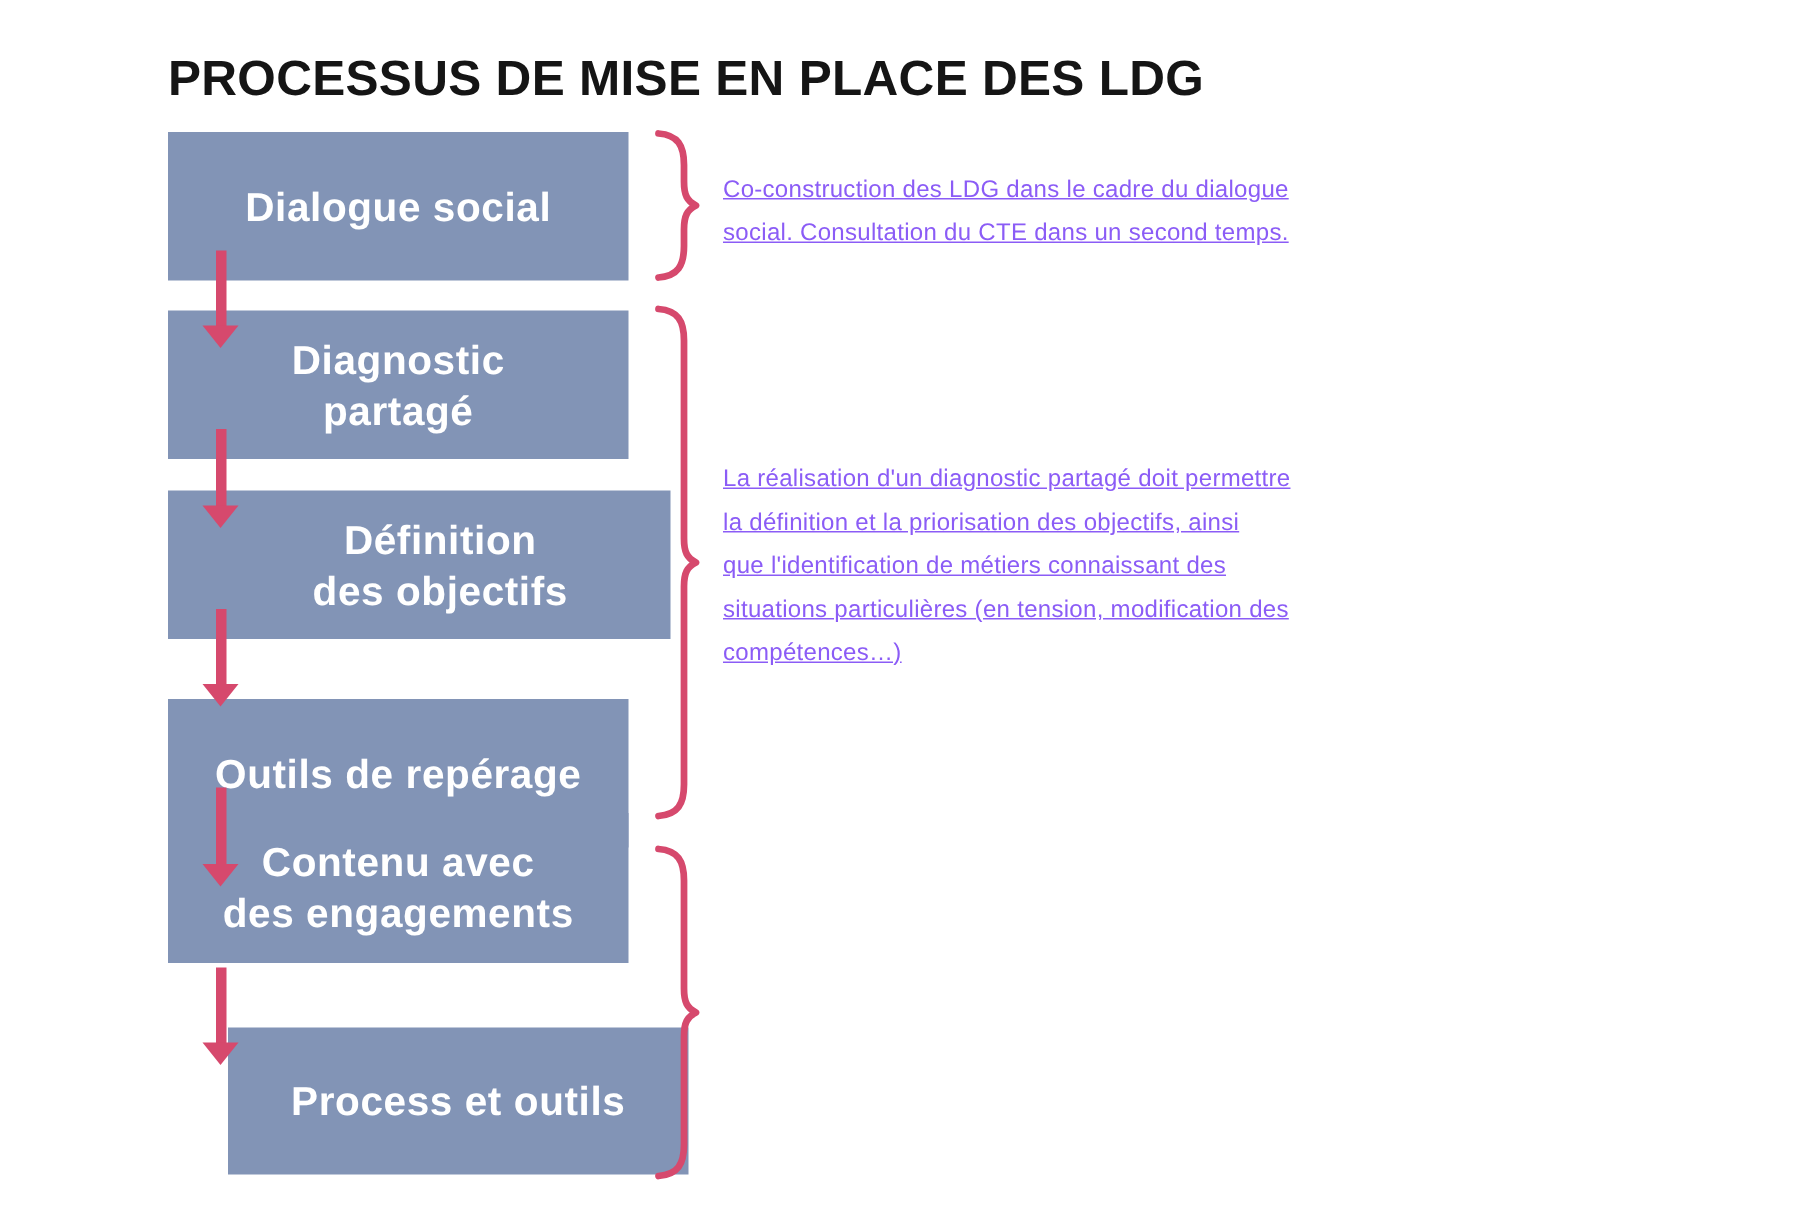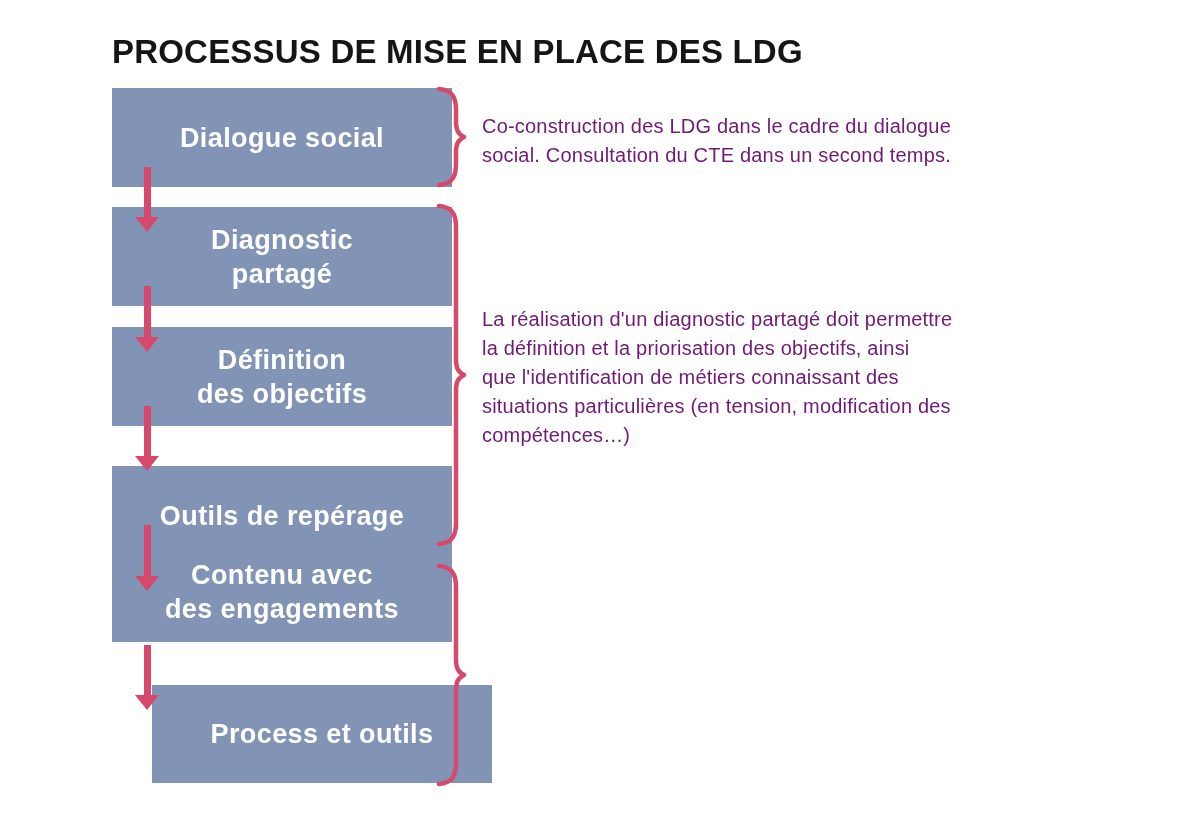--- a/index.html
+++ b/index.html
@@ -25,39 +25,39 @@
     font-size: 33px;
     line-height: 28px;
     font-weight: 700;
     letter-spacing: 0.2px;
     color: #151515;
   }
   
   .flow-box {
     position: absolute;
     left: 112px;
-    width: 340px;
+    width: 307px;
     height: 99px;
     background: #8294b6;
     display: flex;
     align-items: center;
     justify-content: center;
     text-align: center;
   }
   .flow-box .label {
     color: #ffffff;
     font-weight: 700;
     font-size: 27px;
     line-height: 34px;
     letter-spacing: 0.4px;
     white-space: pre-line;
   }
   .b1 { top: 88px;  }
   .b2 { top: 207px; text-align: center; }
-  .b3 { top: 327px; }
+  .b3 { top: 327px; padding-left: 28px; }
   .b4 { top: 466px; }
   .b5 { top: 542px; height: 100px; }
   .b6 { top: 685px; height: 98px; margin-left: 40px;  }
   
   .flow-arrow {
     position: absolute;
     left: 135px;
     width: 25px;
   }
   .flow-arrow .shaft {
@@ -99,25 +99,26 @@
     stroke-width: 4.5;
     stroke-linecap: round;
     stroke-linejoin: round;
   }
   
   .note {
     position: absolute;
     left: 482px;
     width: 600px;
     margin: 0;
-    color: #701a75;
-    font-size: 20px;
+    color: #8b5cf6;
+    font-size: 16px;
     line-height: 29px;
     letter-spacing: 0.2px;
     white-space: pre-line;
+    text-decoration: underline;
   }
   .n1 { top: 112px; }
   .n2 { top: 305px; }
   .n3 { top: 630px; }
 </style>
 </head>
 <body>
 
 <div class="canvas">
 

